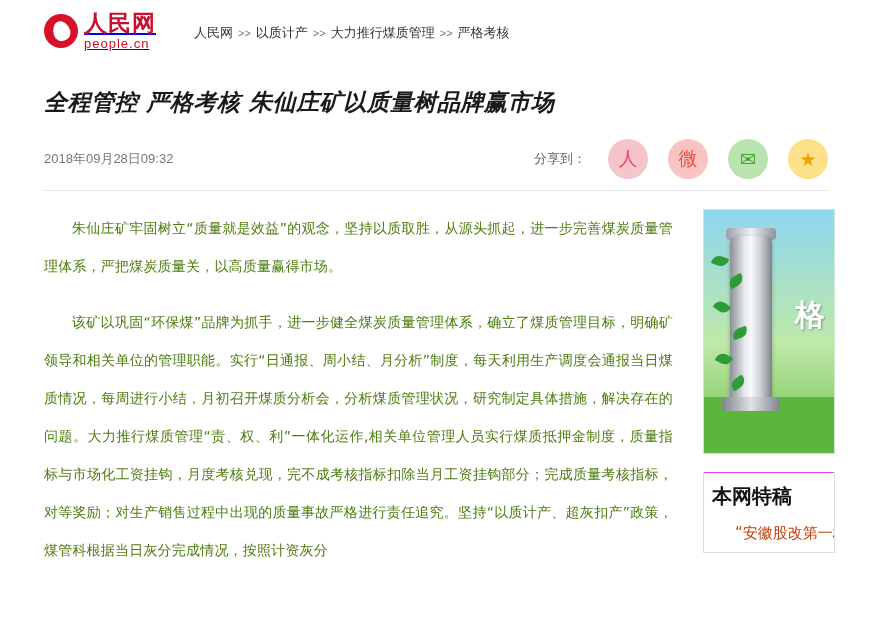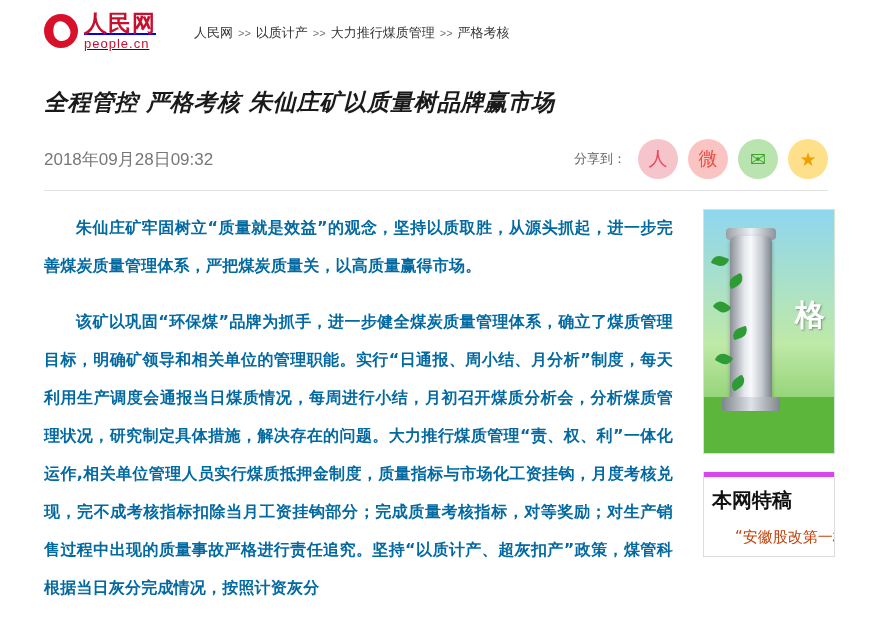--- a/index.html
+++ b/index.html
@@ -110,32 +110,32 @@
 
   .meta-row {
     margin: 26px 44px 0 44px;
     display: flex;
     align-items: center;
     height: 48px;
     border-bottom: 1px solid #e3e3e3;
     padding-bottom: 14px;
   }
   .meta-left {
-    font-size: 17px;
+    font-size: 13px;
     color: #777;
     display: flex;
     align-items: center;
     gap: 18px;
   }
   .meta-left .src { color: #555; }
   .meta-right {
     margin-left: auto;
     display: flex;
     align-items: center;
-    gap: 10px;
+    gap: 20px;
   }
   .share-label {
     font-size: 13px;
     color: #666;
     margin-right: 2px;
   }
   .share-btn {
     width: 40px;
     height: 40px;
     border-radius: 50%;
@@ -160,27 +160,26 @@
     margin-top: 18px;
   }
   .article {
     width: 655px;
     flex: 0 0 655px;
     padding-right: 26px;
   }
   .article p {
     margin: 0 0 18px 0;
     font-family: "DejaVu Sans", sans-serif;
-    font-size: 16px;
+    font-size: 14px;
     line-height: 38px;
-    color: #0369a1;
+    color: #4d7c0f;
     text-align: justify;
     text-indent: 2em;
     letter-spacing: 0.2px;
-    font-weight: bold;
   }
 
   
   .rail {
     width: 140px;
     flex: 1 1 auto;
     padding-left: 4px;
   }
   .promo {
     width: 132px;
@@ -258,21 +257,21 @@
     width: 132px;
     padding: 0 0 6px 0;
   }
   .rail-box h3 {
     margin: 0;
     padding: 10px 8px 6px 8px;
     font-family: "DejaVu Sans", sans-serif;
     font-size: 20px;
     font-weight: bold;
     color: #111;
-    border-top: 5px solid #d946ef;
+    border-top: 1px solid #d946ef;
     background: #fff;
   }
   .rail-box .rail-item {
     padding: 4px 8px 0 8px;
     font-family: "DejaVu Sans", sans-serif;
     font-size: 15px;
     line-height: 26px;
     color: #c2410c;
     white-space: nowrap;
     overflow: hidden;

